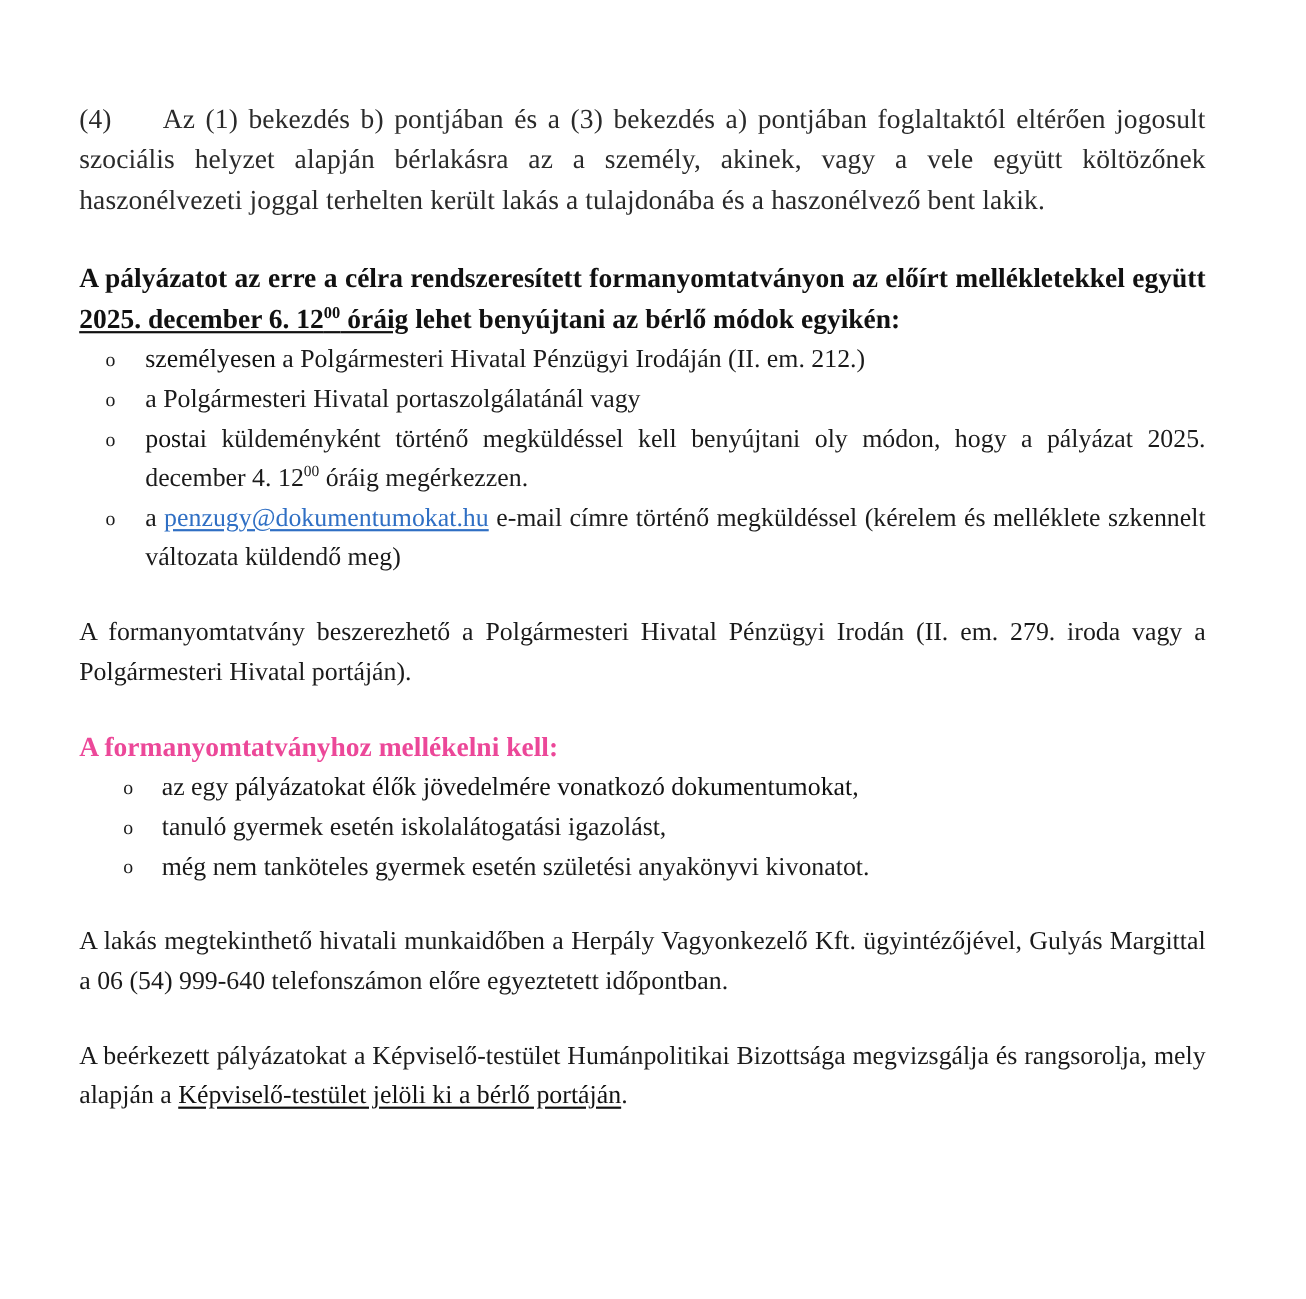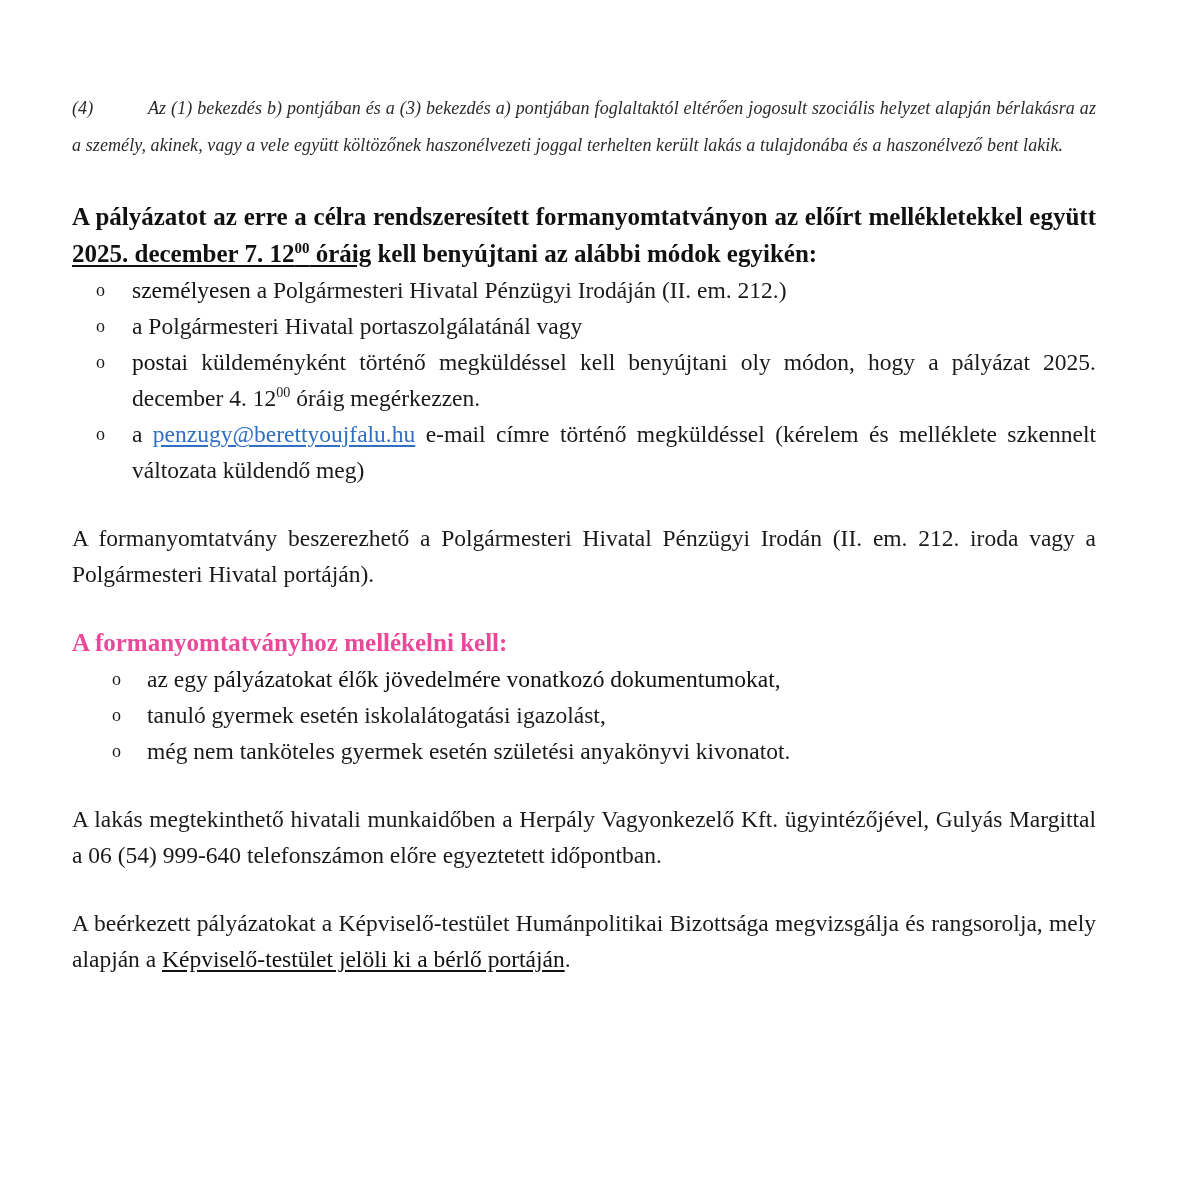--- a/index.html
+++ b/index.html
@@ -21,23 +21,22 @@
       top: 90px;
       width: 1024px;
     }
     .para {
       font-size: 23.5px;
       line-height: 36px;
       text-align: justify;
       margin: 0;
     }
     .italic-para {
-      font-style: italic;
       color: #2a2a2a;
-      font-size: 18px;
+      font-size: 25px;
       line-height: 37px;
       letter-spacing: 0.1px;
     }
     .italic-para .num {
       display: inline-block;
       width: 76px;
     }
     .bold-para {
       font-weight: bold;
       font-size: 25px;
@@ -85,44 +84,44 @@
   </style>
 </head>
 <body>
 
 <div class="page">
 
   <p class="para italic-para"><span class="num">(4)</span><span>Az (1) bekezdés b) pontjában és a (3) bekezdés a) pontjában foglaltaktól eltérően jogosult szociális helyzet alapján bérlakásra az a személy, akinek, vagy a vele együtt költözőnek haszonélvezeti joggal terhelten került lakás a tulajdonába és a haszonélvező bent lakik.</span></p>
 
   <div class="gap-l"></div>
 
-  <p class="para bold-para"><span>A pályázatot az erre a célra rendszeresített formanyomtatványon az előírt mellékletekkel együtt </span><span class="u"><span>2025. december 7. 12</span><sup>00</sup><span> óráig</span></span><span> kell benyújtani az alábbi módok egyikén:</span></p>
+  <p class="para bold-para"><span>A pályázatot az erre a célra rendszeresített formanyomtatványon az előírt mellékletekkel együtt </span><span class="u"><span>2025. december 6. 12</span><sup>00</sup><span> óráig</span></span><span> lehet benyújtani az bérlő módok egyikén:</span></p>
 
   <ul class="circ list1">
     <li>
       <span class="bullet">o</span>
       <b>személyesen</b><span> a Polgármesteri Hivatal Pénzügyi Irodáján (II. em. 212.)</span>
     </li>
     <li>
       <span class="bullet">o</span>
       <span>a Polgármesteri Hivatal portaszolgálatánál vagy</span>
     </li>
     <li>
       <span class="bullet">o</span>
       <b>postai</b><span> küldeményként történő megküldéssel kell benyújtani oly módon, hogy a pályázat 2025. december 4. 12</span><sup>00</sup><span> óráig megérkezzen.</span>
     </li>
     <li>
       <span class="bullet">o</span>
-      <span>a </span><a class="email">penzugy@berettyoujfalu.hu</a><span> e-mail címre történő megküldéssel (kérelem és melléklete szkennelt változata küldendő meg)</span>
+      <span>a </span><a class="email">penzugy@dokumentumokat.hu</a><span> e-mail címre történő megküldéssel (kérelem és melléklete szkennelt változata küldendő meg)</span>
     </li>
   </ul>
 
   <div class="gap-m"></div>
 
-  <p class="para">A formanyomtatvány beszerezhető a Polgármesteri Hivatal Pénzügyi Irodán (II. em. 212. iroda vagy a Polgármesteri Hivatal portáján).</p>
+  <p class="para">A formanyomtatvány beszerezhető a Polgármesteri Hivatal Pénzügyi Irodán (II. em. 279. iroda vagy a Polgármesteri Hivatal portáján).</p>
 
   <div class="gap-m"></div>
 
   <p class="heading-bold">A formanyomtatványhoz mellékelni kell:</p>
 
   <ul class="circ list2">
     <li>
       <span class="bullet">o</span>
       <span>az egy </span><b>pályázatokat élők jövedelmére vonatkozó dokumentumokat</b><span>,</span>
     </li>

